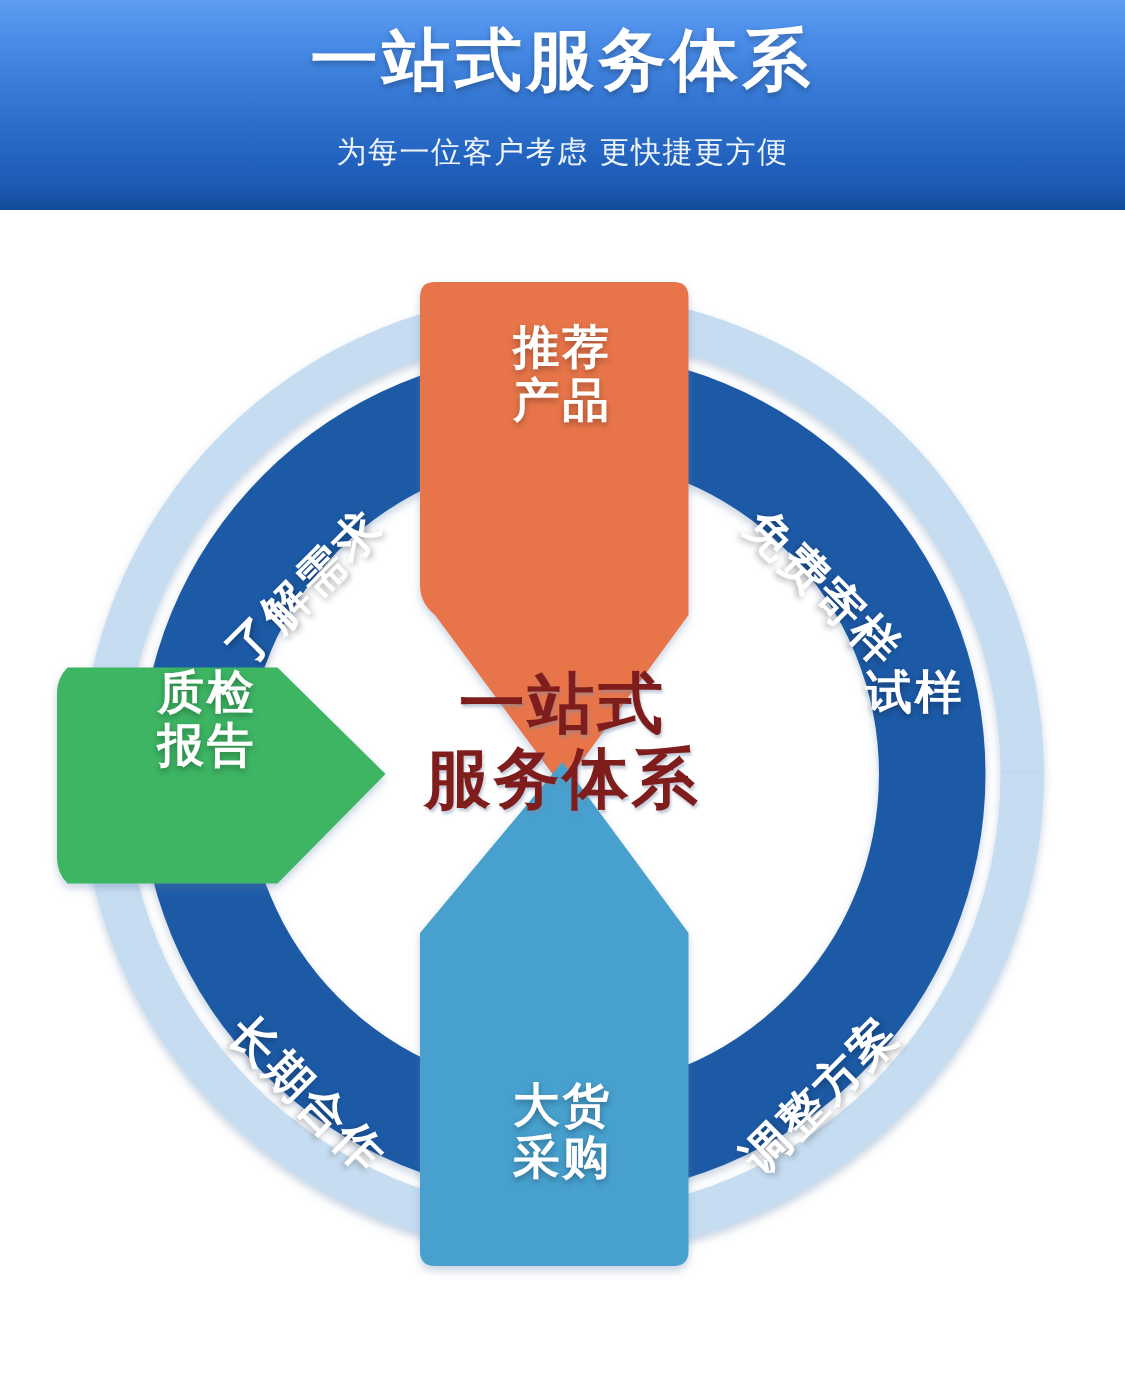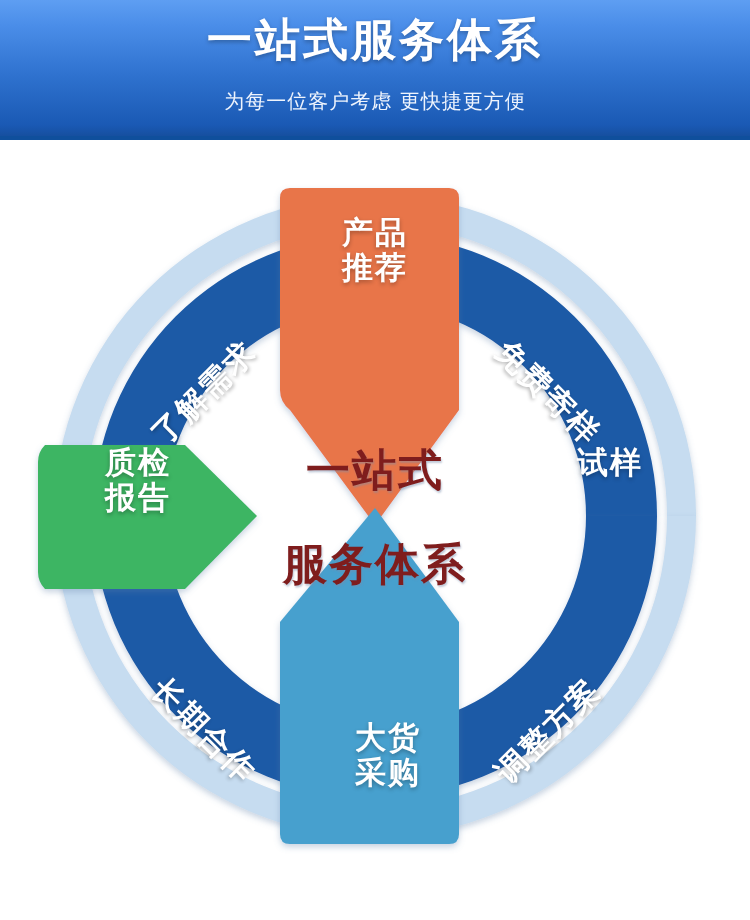--- a/index.html
+++ b/index.html
@@ -83,39 +83,39 @@
   .petal-label.vertical-pair { line-height: 1.12; }
 
   
   .lbl-top-left   { left: 104px; top: 236px; width: 200px; transform: rotate(-45deg); transform-origin: 50% 50%; }
   .lbl-top-right  { left: 448px; top: 236px; width: 200px; transform: rotate(45deg);  transform-origin: 50% 50%; }
   .lbl-bot-left   { left: 104px; top: 574px; width: 200px; transform: rotate(45deg);  transform-origin: 50% 50%; }
   .lbl-bot-right  { left: 448px; top: 574px; width: 200px; transform: rotate(-45deg); transform-origin: 50% 50%; }
 
   
   .lbl-top    { left: 280px; top: 75px;  width: 190px; }
-  .lbl-bottom { left: 280px; top: 580px; width: 190px; padding-left: 13px; }
+  .lbl-bottom { left: 280px; top: 580px; width: 190px; }
   .lbl-left   { left: 58px;  top: 305px; width: 160px; }
   .lbl-right  { left: 530px; top: 305px; width: 160px; }
 
   .center-text {
     position: absolute;
     left: 255px;
     top: 305px;
     width: 240px;
     text-align: center;
     color: #7f1d1d;
     font-size: 44px;
     font-weight: bold;
     line-height: 1.14;
     letter-spacing: 2px;
     text-shadow: 1px 2px 2px rgba(120,140,170,0.45);
     pointer-events: none;
   }
-  .center-text .line2 { display: block; margin-top: 44px; }
+  .center-text .line2 { display: block; }
 </style>
 </head>
 <body>
 
 <div id="page">
 
   <div class="banner">
     <div class="banner-title">一站式服务体系</div>
     <div class="banner-sub">为每一位客户考虑  更快捷更方便</div>
   </div>
@@ -192,22 +192,22 @@
                  L 185,305 Z" fill="#3db563"></path>
       </g>
 
     </svg>
       <div class="petal-label lbl-top-left">了解需求</div>
     <div class="petal-label lbl-top-right">免费寄样</div>
     <div class="petal-label lbl-bot-left">长期合作</div>
     <div class="petal-label lbl-bot-right">调整方案</div>
 
     <div class="petal-label lbl-top vertical-pair">
+      <div>推荐</div>
       <div>产品</div>
-      <div>推荐</div>
     </div>
 
     <div class="petal-label lbl-bottom vertical-pair">
       <div>大货</div>
       <div>采购</div>
     </div>
 
     <div class="petal-label lbl-left vertical-pair">
       <div>质检</div>
       <div>报告</div>

